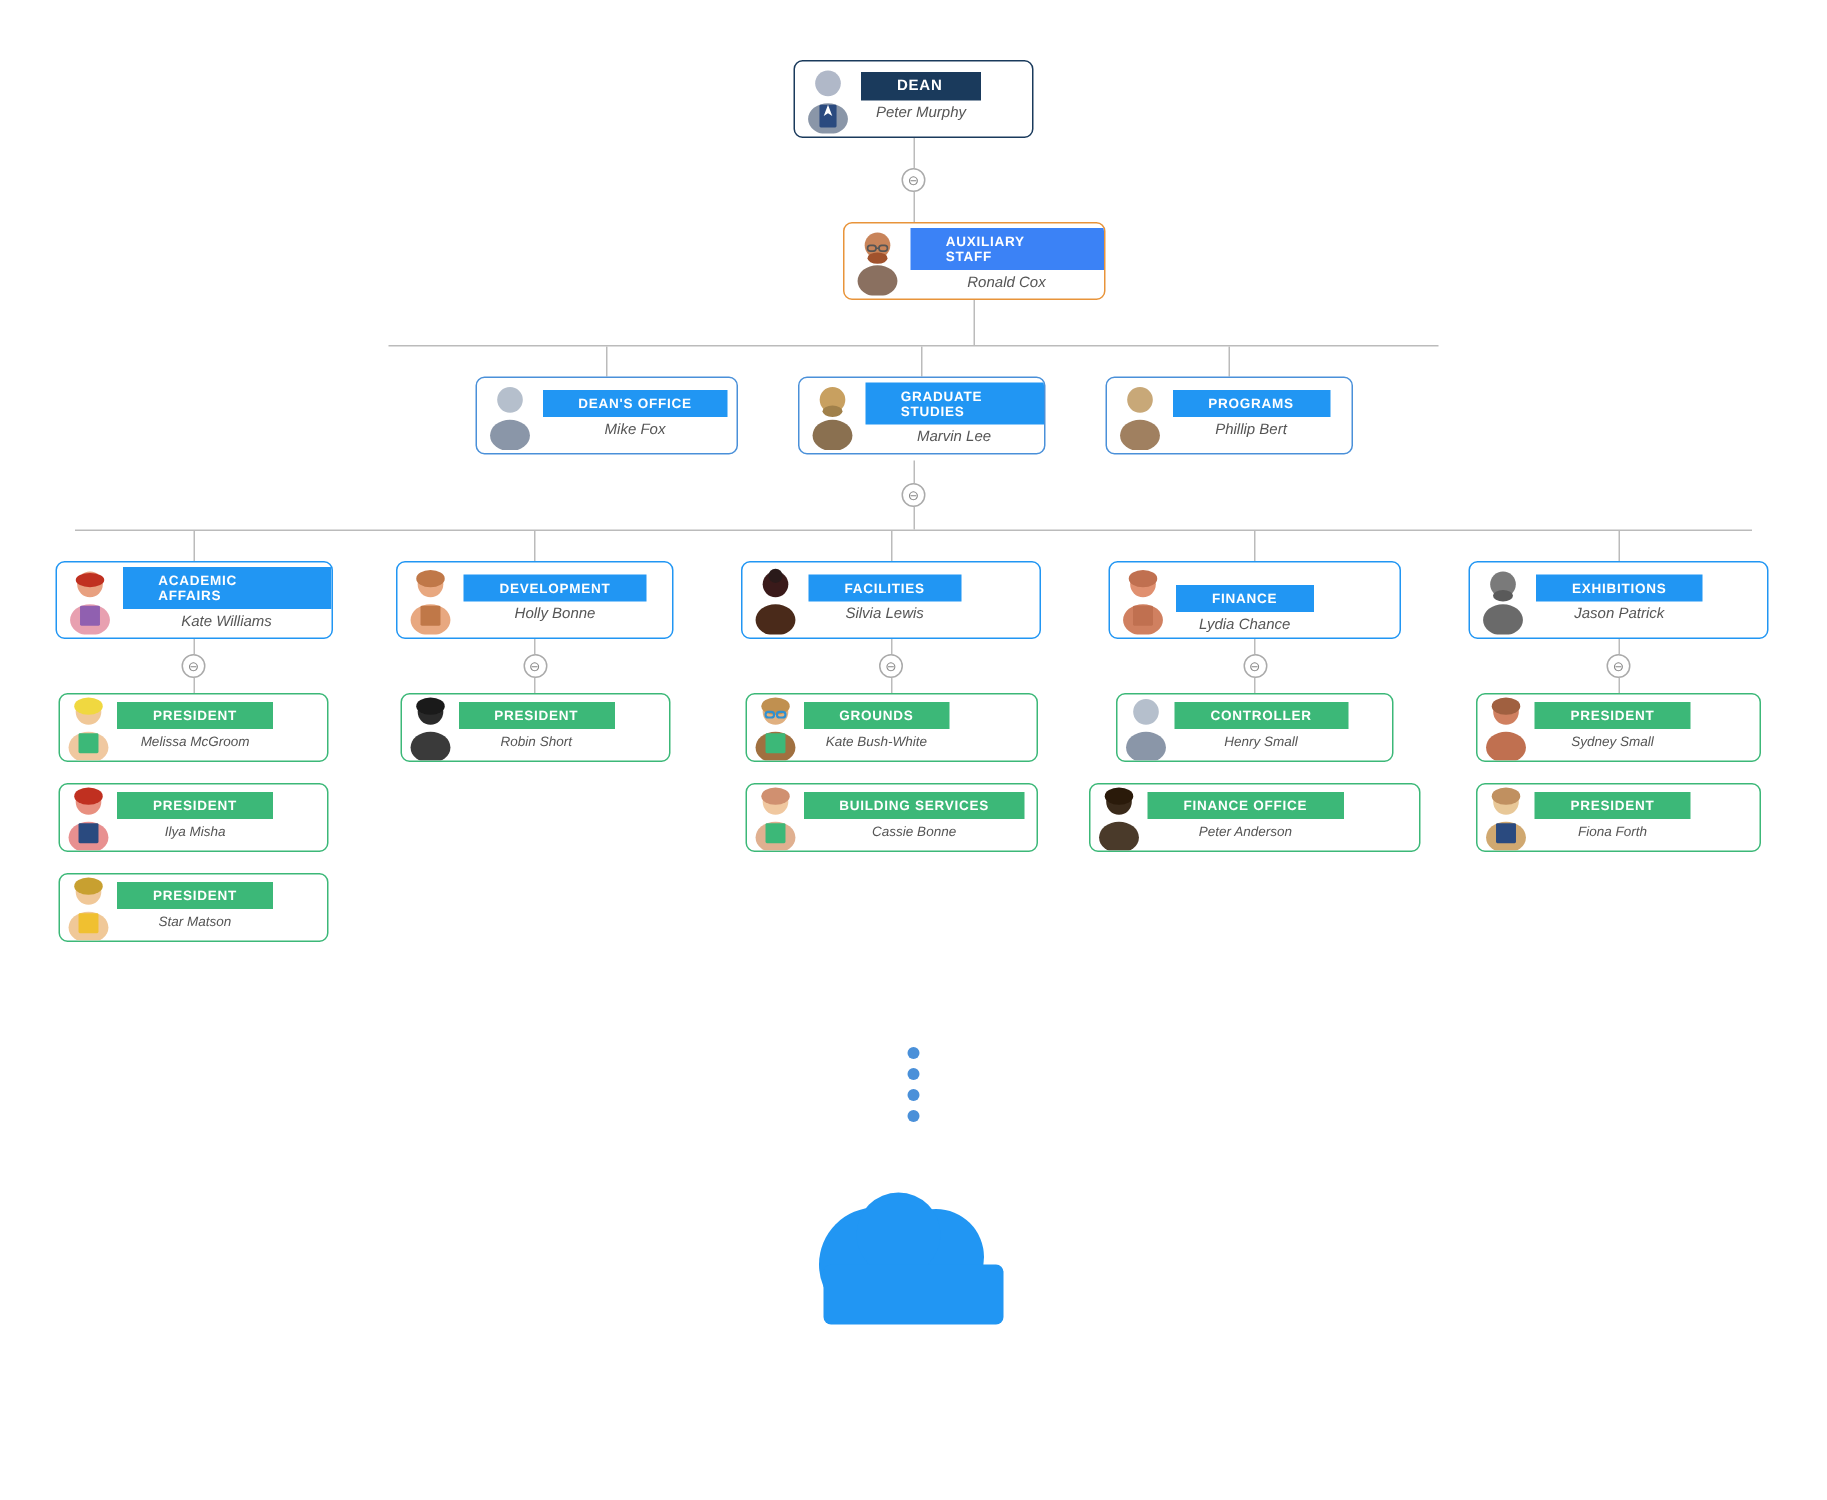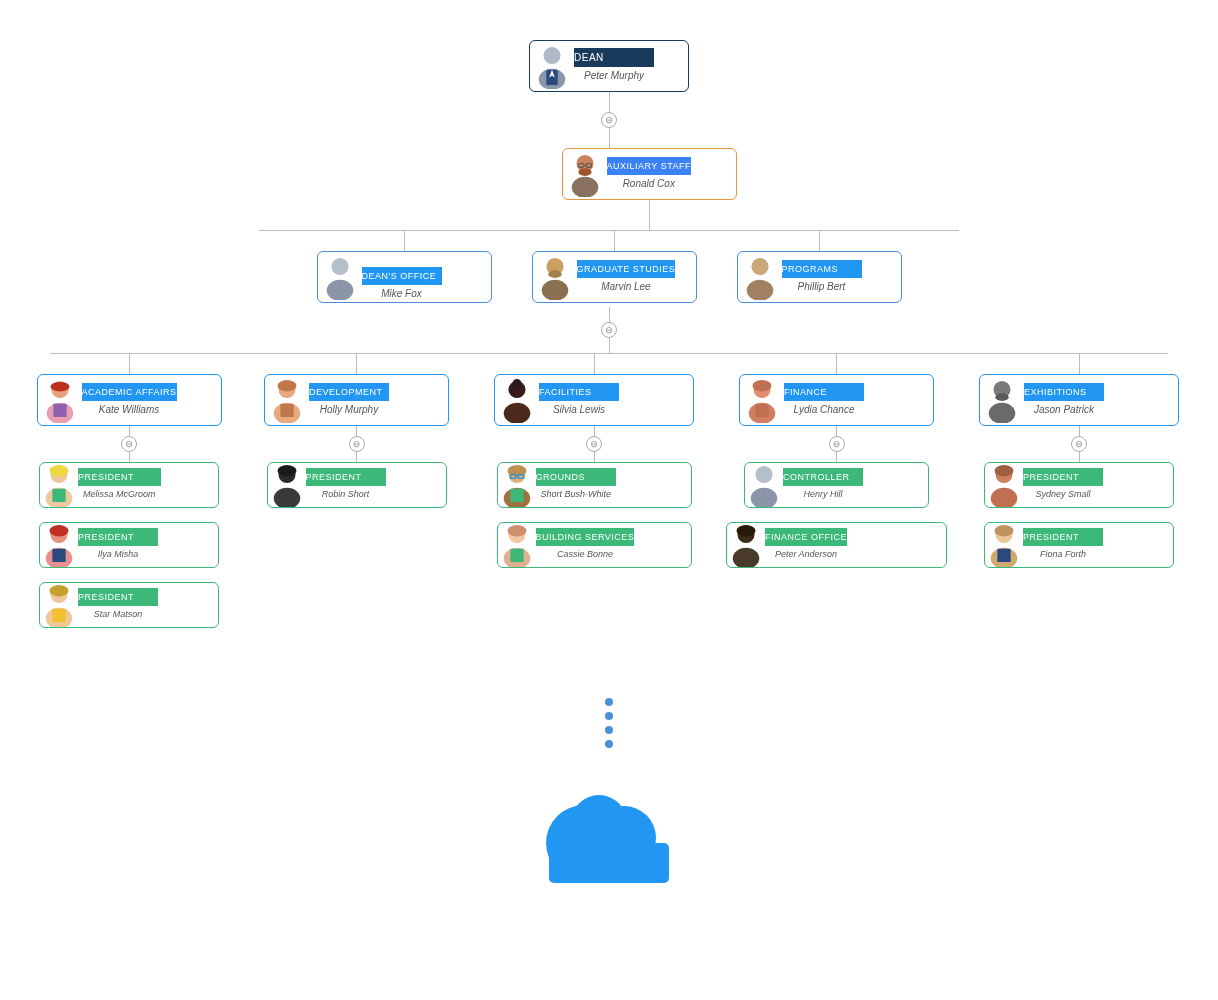--- a/index.html
+++ b/index.html
@@ -30,22 +30,22 @@
       border-color: #1a3a5c;
     }
     .node-orange {
       border-color: #e8943a;
     }
 
     .node-header {
       background: #1a3a5c;
       color: #fff;
       font-size: 10px;
-      font-weight: normal;
-      padding: 4px 0;
+      font-weight: bold;
+      padding: 4px 24px;
       letter-spacing: 0.5px;
     }
     .node-header-blue {
       background: #2196f3;
     }
     .node-header-orange {
       background: #3b82f6;
     }
     .node-header-green {
       background: #3cb878;
@@ -188,21 +188,21 @@
     <div style="display:flex; justify-content:center; align-items:flex-start;">
 
       <div style="position:relative; display:flex; justify-content:center; width:900px;">
 
         <div style="position:absolute; top:0; left:100px; right:100px; height:1px; background:#bbb;"></div>
 
         <div style="display:flex; gap:40px; padding-top:1px;">
 
           <div class="col">
             <div style="width:1px;height:20px;background:#bbb;"></div>
-            <div class="node" style="width:175px;align-items:flex-end;">
+            <div class="node" style="width:175px;">
               <div class="avatar">
                 <svg viewBox="0 0 40 48" xmlns="http://www.w3.org/2000/svg">
                   <circle cx="20" cy="13" r="9" fill="#b5bfcc"></circle>
                   <ellipse cx="20" cy="38" rx="14" ry="11" fill="#8a96a8"></ellipse>
                 </svg>
               </div>
               <div class="node-content">
                 <div class="node-header node-header-blue" style="font-size:9px;">DEAN'S OFFICE</div>
                 <div class="node-name">Mike Fox</div>
               </div>
@@ -343,21 +343,21 @@
             <div class="avatar">
               <svg viewBox="0 0 40 48" xmlns="http://www.w3.org/2000/svg">
                 <circle cx="20" cy="13" r="9" fill="#e8a880"></circle>
                 <ellipse cx="20" cy="9" rx="10" ry="6" fill="#c07848"></ellipse>
                 <ellipse cx="20" cy="38" rx="14" ry="11" fill="#e8a880"></ellipse>
                 <rect x="13" y="28" width="14" height="14" fill="#c07848" rx="1"></rect>
               </svg>
             </div>
             <div class="node-content">
               <div class="node-header node-header-blue" style="font-size:9px;">DEVELOPMENT</div>
-              <div class="node-name">Holly Murphy</div>
+              <div class="node-name">Holly Bonne</div>
             </div>
           </div>
           <div style="width:1px;height:10px;background:#bbb;"></div>
           <span style="width:16px;height:16px;border-radius:50%;border:1.5px solid #aaa;background:#fff;display:flex;align-items:center;justify-content:center;font-size:9px;color:#888;cursor:pointer;">⊖</span>
           <div style="width:1px;height:10px;background:#bbb;"></div>
 
           <div class="node node-small" style="width:180px;">
             <div class="avatar" style="width:38px;height:44px;">
               <svg viewBox="0 0 40 48" xmlns="http://www.w3.org/2000/svg">
                 <circle cx="20" cy="13" r="9" fill="#2a2a2a"></circle>
@@ -400,21 +400,21 @@
                   <ellipse cx="20" cy="9" rx="10" ry="6" fill="#c09050"></ellipse>
 
                   <rect x="13" y="13" width="6" height="4" rx="2" fill="none" stroke="#3090d0" stroke-width="1.5"></rect>
                   <rect x="21" y="13" width="6" height="4" rx="2" fill="none" stroke="#3090d0" stroke-width="1.5"></rect>
                   <ellipse cx="20" cy="38" rx="14" ry="11" fill="#a07040"></ellipse>
                   <rect x="13" y="28" width="14" height="14" fill="#3cb878" rx="1"></rect>
                 </svg>
               </div>
               <div class="node-content">
                 <div class="node-header node-header-green" style="font-size:9px;">GROUNDS</div>
-                <div class="node-name" style="font-size:9px;">Short Bush-White</div>
+                <div class="node-name" style="font-size:9px;">Kate Bush-White</div>
               </div>
             </div>
 
             <div class="node node-small" style="width:195px; margin-top:6px;">
               <div class="avatar" style="width:38px;height:44px;">
                 <svg viewBox="0 0 40 48" xmlns="http://www.w3.org/2000/svg">
                   <circle cx="20" cy="13" r="9" fill="#f0c8a0"></circle>
                   <ellipse cx="20" cy="9" rx="10" ry="6" fill="#d09070"></ellipse>
                   <ellipse cx="20" cy="38" rx="14" ry="11" fill="#e0b090"></ellipse>
                   <rect x="13" y="28" width="14" height="14" fill="#3cb878" rx="1"></rect>
@@ -423,21 +423,21 @@
               <div class="node-content">
                 <div class="node-header node-header-green" style="font-size:9px;">BUILDING SERVICES</div>
                 <div class="node-name" style="font-size:9px;">Cassie Bonne</div>
               </div>
             </div>
           </div>
         </div>
 
         <div class="col" style="width:200px;">
           <div style="width:1px;height:20px;background:#bbb;"></div>
-          <div class="node" style="width:195px; border-color:#2196f3;">
+          <div class="node" style="width:195px; border-color:#2196f3;align-items:flex-end;">
             <div class="avatar">
               <svg viewBox="0 0 40 48" xmlns="http://www.w3.org/2000/svg">
                 <circle cx="20" cy="13" r="9" fill="#e09070"></circle>
                 <ellipse cx="20" cy="9" rx="10" ry="6" fill="#c07050"></ellipse>
                 <ellipse cx="20" cy="38" rx="14" ry="11" fill="#d08060"></ellipse>
                 <rect x="13" y="28" width="14" height="14" fill="#c07050" rx="1"></rect>
               </svg>
             </div>
             <div class="node-content">
               <div class="node-header node-header-blue" style="font-size:9px;">FINANCE</div>
@@ -451,21 +451,21 @@
 
             <div class="node node-small" style="width:185px;">
               <div class="avatar" style="width:38px;height:44px;">
                 <svg viewBox="0 0 40 48" xmlns="http://www.w3.org/2000/svg">
                   <circle cx="20" cy="13" r="9" fill="#b5bfcc"></circle>
                   <ellipse cx="20" cy="38" rx="14" ry="11" fill="#8a96a8"></ellipse>
                 </svg>
               </div>
               <div class="node-content">
                 <div class="node-header node-header-green" style="font-size:9px;">CONTROLLER</div>
-                <div class="node-name" style="font-size:9px;">Henry Hill</div>
+                <div class="node-name" style="font-size:9px;">Henry Small</div>
               </div>
             </div>
 
             <div class="node node-small" style="width:221px; margin-top:6px;">
               <div class="avatar" style="width:38px;height:44px;">
                 <svg viewBox="0 0 40 48" xmlns="http://www.w3.org/2000/svg">
                   <circle cx="20" cy="13" r="9" fill="#3a2a1a"></circle>
                   <ellipse cx="20" cy="9" rx="10" ry="6" fill="#2a1a0a"></ellipse>
                   <ellipse cx="20" cy="38" rx="14" ry="11" fill="#4a3a2a"></ellipse>
                 </svg>

